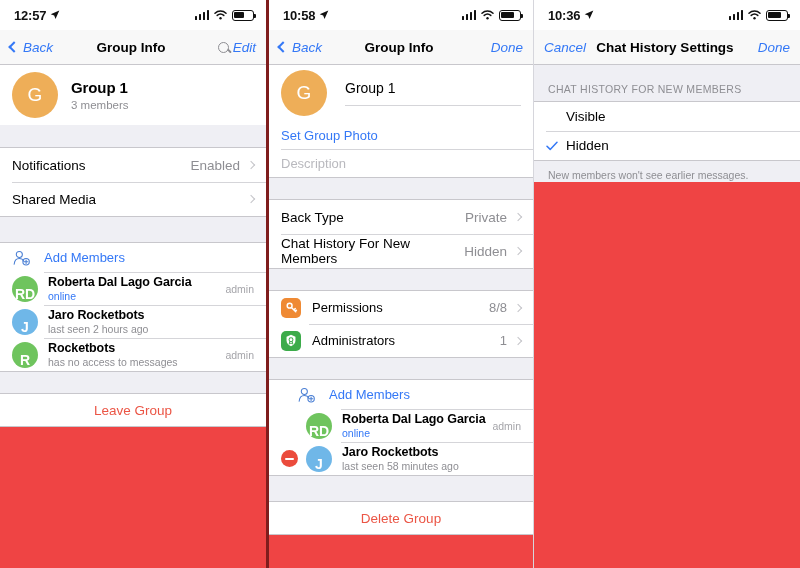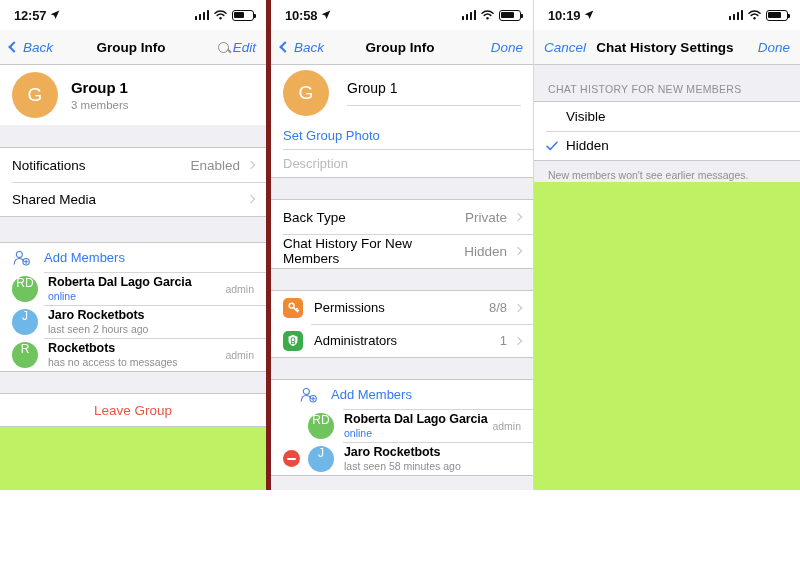--- a/index.html
+++ b/index.html
@@ -5,26 +5,26 @@
   * { box-sizing: border-box; margin: 0; padding: 0; }
   html, body {
     width: 800px; height: 568px;
     background: #ffffff;
     font-family: "Liberation Sans", sans-serif;
     -webkit-font-smoothing: antialiased;
   }
   .screens { display: flex; width: 800px; height: 568px; }
   .screen {
     position: relative;
-    height: 490px;
-    background: #bef264;
+    height: 568px;
+    background: #ef4444;
     overflow: hidden;
   }
   .screen.p1 { width: 266px; }
-  .screen.p2 { width: 267px; border-left: 5px solid #7f1d1d; }
+  .screen.p2 { width: 267px; border-left: 3px solid #7f1d1d; }
   .screen.p3 { width: 267px; border-left: 1px solid #d6d6dc; }
 
   
   .statusbar {
     height: 30px; background: #fff;
     display: flex; align-items: center;
     justify-content: space-between;
     padding: 0 12px 0 14px;
   }
   .sb-time {
@@ -135,22 +135,22 @@
     padding: 0 12px; height: 33px; position: relative; cursor:pointer;
   }
   .member::before {
     content:""; position:absolute; left:44px; right:0; top:0;
     height:.5px; background:#d5d5d9;
   }
   .member.indent { padding-left: 12px; }
   .member.indent::before { left: 72px; }
   .m-av {
     width: 26px; height: 26px; border-radius: 50%; flex:none;
-    display:flex; align-items:flex-start; justify-content:center;
-    color:#fff; font-size: 12px; font-weight:400;
+    display:flex; align-items:flex-end; justify-content:center;
+    color:#fff; font-size: 14px; font-weight:700;
   }
   .m-txt { margin-left: 10px; min-width: 0; }
   .m-name { font-size: 12.5px; font-weight:600; color:#000; letter-spacing:-.1px; white-space:nowrap; }
   .m-sub { font-size: 10.5px; color:#8e8e93; margin-top: 1px; }
   .m-sub.online { color:#3478f6; }
   .m-role { margin-left:auto; font-size: 10.5px; color:#a5a5aa; padding-left: 6px; }
   .minus {
     width: 17px; height: 17px; border-radius:50%; background:#eb4b3c;
     flex:none; display:flex; align-items:center; justify-content:center;
     margin-right: 8px; cursor:pointer;
@@ -454,21 +454,21 @@
 
     <div class="gap" style="height:25px"></div>
 
     <div class="destructive">Delete Group</div>
   </div>
 
   <div class="screen p3">
 
     <div class="statusbar">
       <div class="sb-time">
-        <span>10:19</span>
+        <span>10:36</span>
         <svg width="10" height="10" viewBox="0 0 10 10">
             <path d="M9.3 0.6 L0.7 4.3 L4.2 5.6 L5.5 9.1 Z" fill="#111"></path>
           </svg>
       </div>
       <div class="sb-right">
         <span class="bars">
             <i></i>
             <i></i>
             <i></i>
             <i></i>

